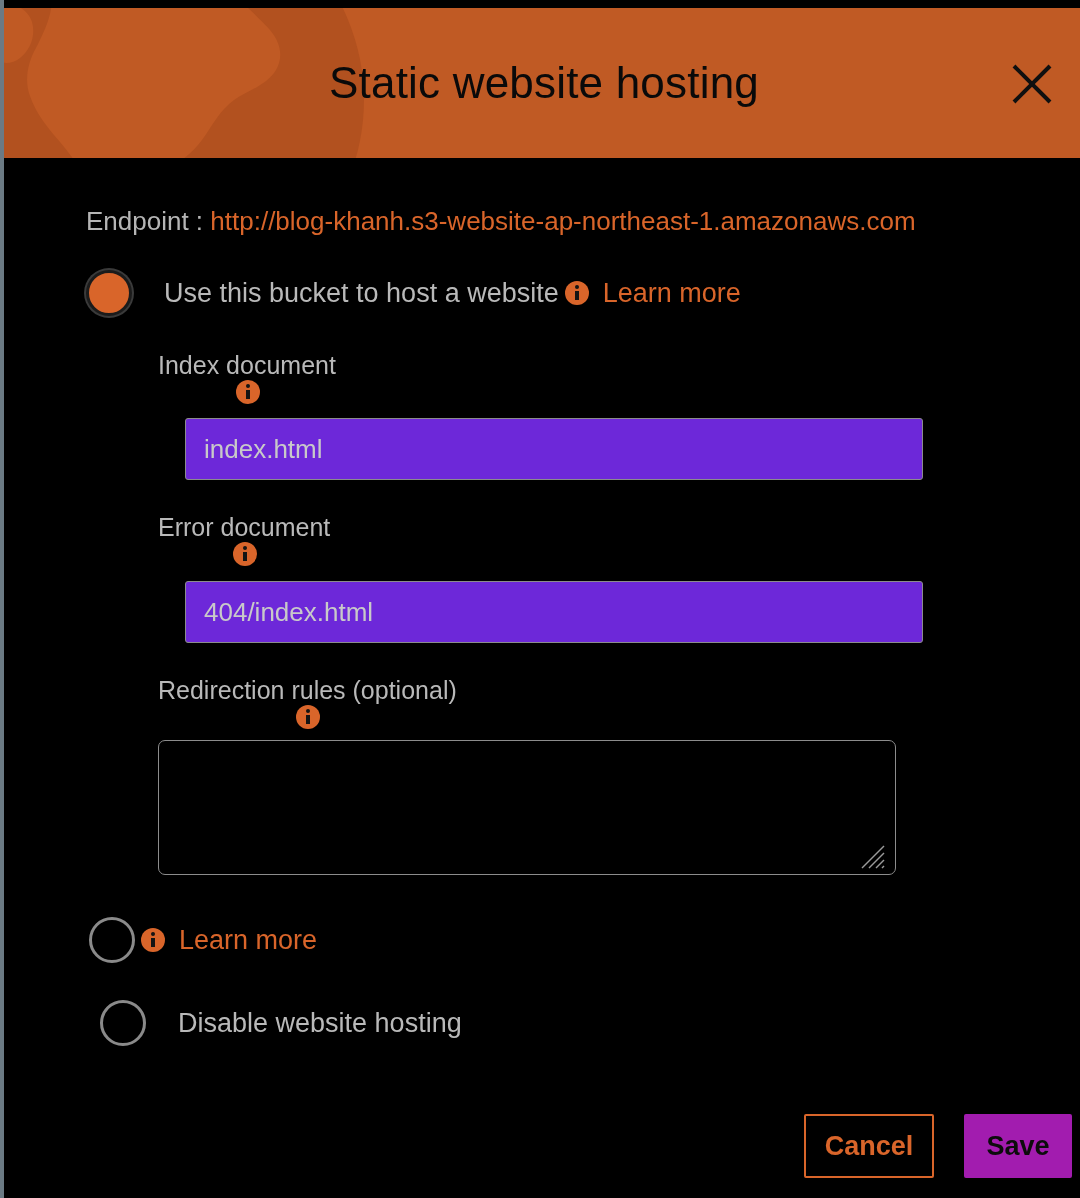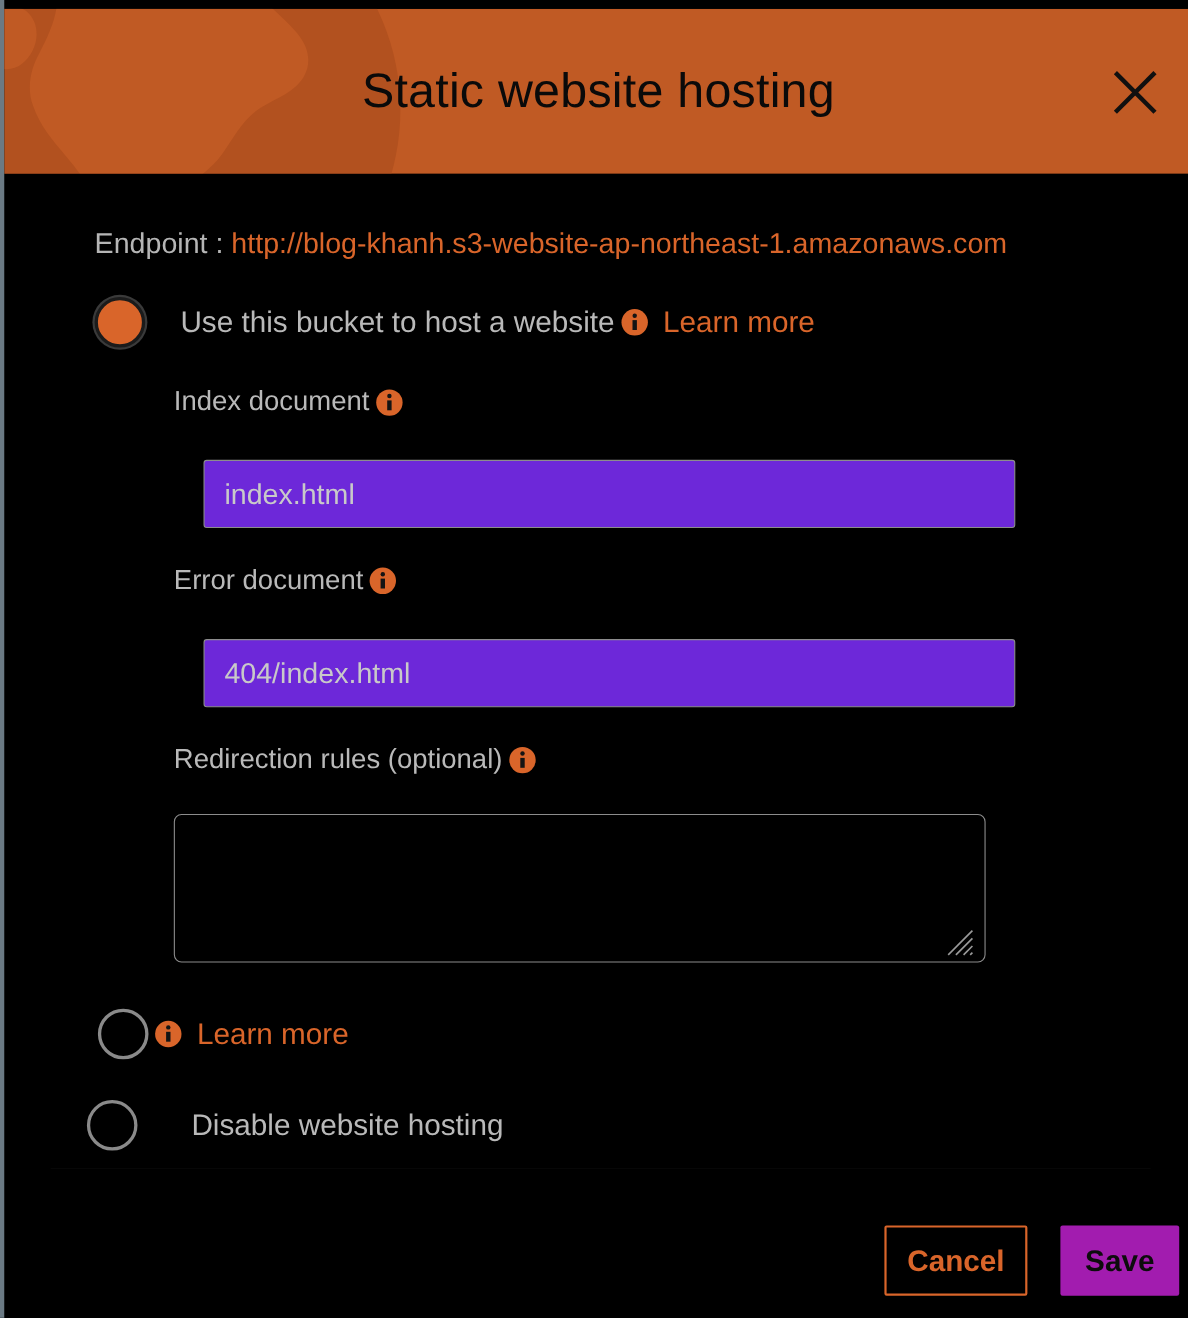--- a/index.html
+++ b/index.html
@@ -179,20 +179,21 @@
   }
 
   
   .field-label {
     position: absolute;
     font-size: 25px;
     color: #b9b9b9;
     white-space: nowrap;
     display: flex;
     align-items: center;
+    flex-direction: column;
   }
   .text-input {
     position: absolute;
     left: 154px;
     width: 738px;
     height: 62px;
     box-sizing: border-box;
     background: #6d28d9;
     border: 1px solid #8c8c8c;
     border-radius: 3px;
@@ -363,21 +364,21 @@
         <line x1="24" y1="22" x2="22" y2="24" stroke="#9a9a9a" stroke-width="1.5"></line>
       </svg>
     </div>
 
     <div class="radio-row" style="left:85px; top:759px;">
       <span class="radio"></span>
       <span class="info-icon"></span>
       <a class="learn-more">Learn more</a>
     </div>
 
-    <div class="radio-row" style="left:75px; top:842px;gap:17px;">
+    <div class="radio-row" style="left:96px; top:842px;">
       <span class="radio"></span>
       <span class="radio-label">Disable website hosting</span>
     </div>
 
     <div class="divider"></div>
   </div>
 
   <div class="footer">
     <button class="btn btn-cancel">Cancel</button>
     <button class="btn btn-save">Save</button>

